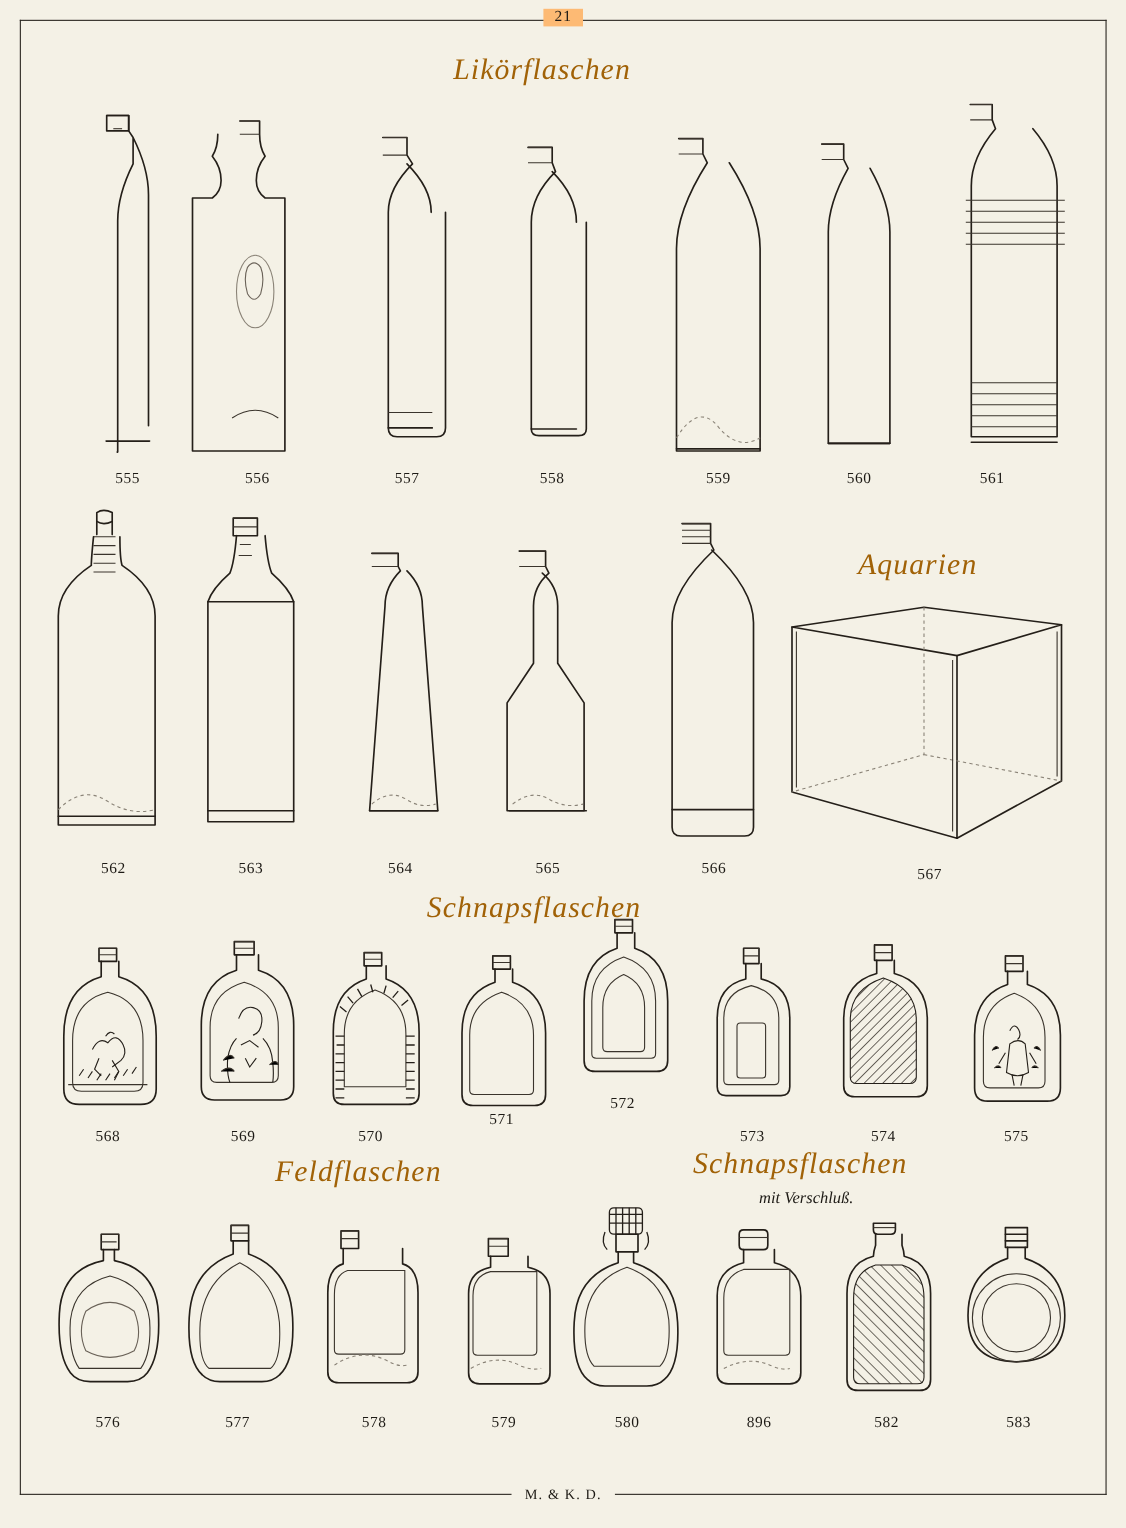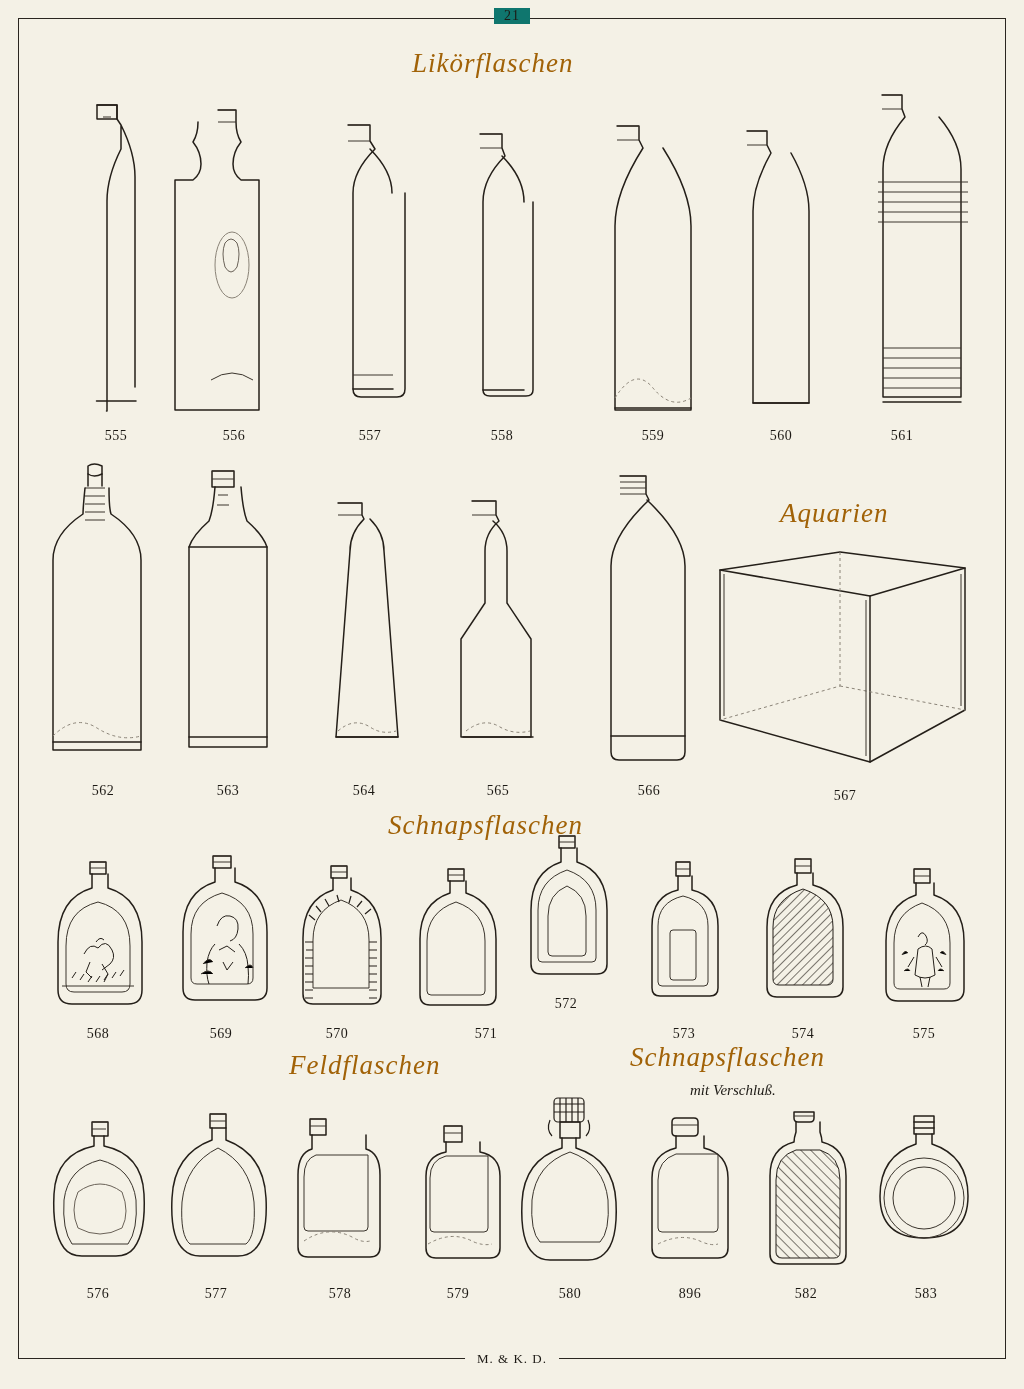--- a/index.html
+++ b/index.html
@@ -15,21 +15,21 @@
     background:#f4f1e6;
   }
   
   .rule-top{position:absolute;left:18px;right:18px;top:18px;height:1px;background:#2a2620;}
   .rule-bottom{position:absolute;left:18px;right:18px;bottom:30px;height:1px;background:#2a2620;}
   .rule-left{position:absolute;left:18px;top:18px;bottom:30px;width:1px;background:#2a2620;}
   .rule-right{position:absolute;right:18px;top:18px;bottom:30px;width:1px;background:#2a2620;}
 
   .page-number{
     position:absolute;top:8px;left:50%;transform:translateX(-50%);
-    background:#0f766e;padding:0 10px;font-size:14px;letter-spacing:1px;
+    background:#fdba74;padding:0 10px;font-size:14px;letter-spacing:1px;
   }
   .footer-mark{
     position:absolute;bottom:22px;left:50%;transform:translateX(-50%);
     background:#f4f1e6;padding:0 12px;font-size:13px;letter-spacing:1px;
   }
 
   .section-title{
     position:absolute;
     font-family:"Liberation Serif", serif;
     font-style:italic;
@@ -65,21 +65,21 @@
   <div class="rule-bottom"></div>
   <div class="rule-left"></div>
   <div class="rule-right"></div>
 
   <div class="page-number">21</div>
   <div class="footer-mark">M. &amp; K. D.</div>
 
   <div class="section-title" style="left:412px;top:48px;">Likörflaschen</div>
   <div class="section-title" style="left:780px;top:498px;">Aquarien</div>
   <div class="section-title" style="left:388px;top:810px;">Schnapsflaschen</div>
-  <div class="section-title" style="left:250px;top:1050px;margin-left:39px;">Feldflaschen</div>
+  <div class="section-title" style="left:250px;top:1050px;">Feldflaschen</div>
   <div class="section-title" style="left:630px;top:1042px;">Schnapsflaschen</div>
   <div class="section-sub" style="left:690px;top:1082px;">mit Verschluß.</div>
 
   <div class="item" style="left:50px;top:95px;width:125px;height:360px;">
     <svg class="art" width="125" height="325" viewBox="0 0 125 325">
       <path class="ln" d="M47 10 h20 v14 l4 6 v24 q-14 28 -14 52 v210 h-0.5 M71 30 q14 28 14 52 v210"></path>
       <path class="ln" d="M46.5 306 h39.5"></path>
       <path class="ln" d="M47 10 h20 M47 10 v14 M67 10 v14 M47 24 h20"></path>
       <path class="ln-thin" d="M53 22 h8"></path>
     </svg>
@@ -269,21 +269,21 @@
     <div class="caption" style="top:164px;left:52px;">570</div>
   </div>
 
   <div class="item" style="left:400px;top:865px;width:115px;height:183px;">
     <svg class="art" width="115" height="153" viewBox="0 0 115 153">
       <path class="ln" d="M48 4 h16 v12 h-16 z"></path>
       <path class="ln" d="M50 16 v12 q-30 10 -30 46 v56 q0 10 10 10 h56 q10 0 10 -10 v-56 q0 -36 -30 -46 v-12"></path>
       <path class="ln-thin" d="M48 4 h16 M48 10 h16"></path>
       <path class="ln-thin" d="M27 76 q0 -29 29 -39 q29 10 29 39 v50 q0 4 -4 4 h-50 q-4 0 -4 -4 z"></path>
     </svg>
-    <div class="caption" style="top:161px;left:56px;margin-left:30px;">571</div>
+    <div class="caption" style="top:146px;left:56px;">571</div>
   </div>
 
   <div class="item" style="left:512px;top:832px;width:115px;height:186px;">
     <svg class="art" width="115" height="156" viewBox="0 0 115 156">
       <path class="ln" d="M47 4 h16 v12 h-16 z"></path>
       <path class="ln" d="M49 16 v14 q-30 10 -30 48 v54 q0 10 10 10 h56 q10 0 10 -10 v-54 q0 -38 -30 -48 v-14"></path>
       <path class="ln-thin" d="M47 4 h16 M47 10 h16"></path>
       <path class="ln-thin" d="M26 78 q0 -30 29 -40 q29 10 29 40 v48 q0 4 -4 4 h-50 q-4 0 -4 -4 z"></path>
       <path class="ln-thin" d="M36 84 q0 -22 19 -30 q19 8 19 30 v36 q0 4 -4 4 h-30 q-4 0 -4 -4 z"></path>
     </svg>

